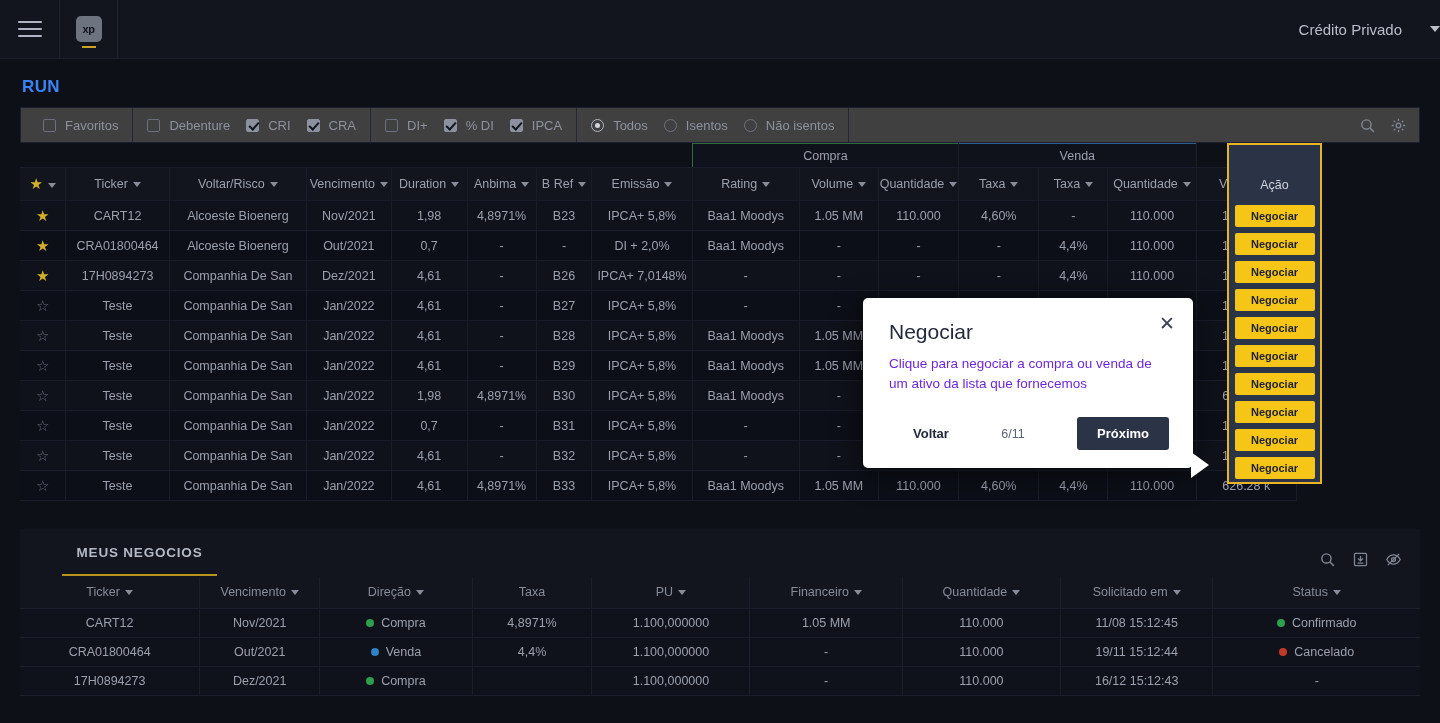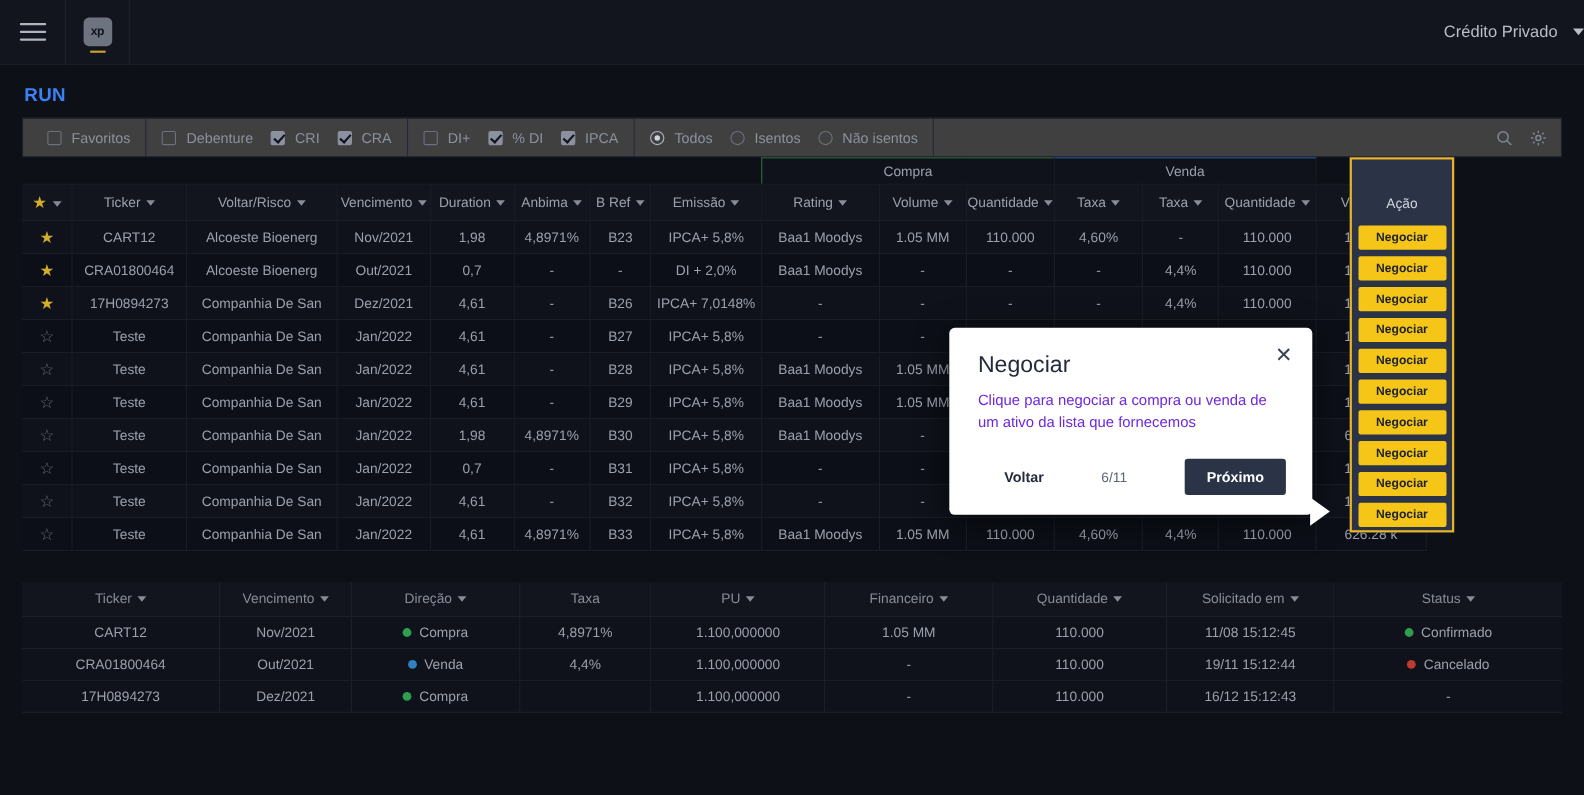--- a/index.html
+++ b/index.html
@@ -17,21 +17,21 @@
   .hamburger { width: 59px; height: 59px; display:flex; align-items:center; justify-content:center; cursor:pointer; }
   .hamburger .bars { width: 24px; }
   .hamburger .bars i { display:block; height:2px; background:#aeb4c2; margin:5px 0; border-radius:1px; }
   .logo-cell { width: 59px; height: 59px; display:flex; align-items:center; justify-content:center;
     border-left:1px solid #1e2230; border-right:1px solid #1e2230; }
   .logo { width: 26px; height: 26px; background:#6e7380; border-radius:5px; position:relative;
     display:flex; align-items:center; justify-content:center; }
   .logo span { font-size: 11px; font-weight: 700; color:#11141c; letter-spacing:-0.5px; }
   .logo:after { content:""; position:absolute; bottom:-6px; left:6px; width:14px; height:2px; background:#c9a227; }
   .topbar-spacer { flex: 1; }
-  .account-select { display:flex; align-items:center; gap:14px; color:#b9bec9; font-size:15px; cursor:pointer; }
+  .account-select { display:flex; align-items:center; gap:28px; color:#b9bec9; font-size:15px; cursor:pointer; }
   .caret { width:0;height:0;border-left:5px solid transparent;border-right:5px solid transparent;border-top:6px solid #b9bec9; }
   .how-btn { margin-left: 56px; margin-right: 104px; border:1px solid #c9a227; color:#d3ae2b;
     background:transparent; font-size:14px; padding:10px 22px; border-radius:3px; cursor:pointer;
     font-family:"Liberation Sans", sans-serif; }
   
   .run-title { color:#3b82f6; font-size:17px; font-weight:700; padding:18px 0 10px 22px; letter-spacing:.4px; }
   .panel { margin: 0 20px 0 20px; }
   .filterbar {
     height: 36px; background:#404040; border:1px solid #1c2030; display:flex; align-items:center;
     position: relative;
@@ -461,20 +461,38 @@
         <span class="m-back">Voltar</span>
         <span class="m-count">6/11</span>
         <button class="m-next">Próximo</button>
       </div>
       <div class="modal-arrow"></div>
     </div>
   </div>
 </div>
 
 <div class="mn">
+  <div class="mn-head">
+    <div class="mn-title">MEUS NEGOCIOS</div>
+    <div class="mn-icons">
+      <svg class="ico" viewBox="0 0 24 24" fill="none" stroke="#7f8694" stroke-width="2">
+        <circle cx="10.5" cy="10.5" r="6.5"></circle>
+          <line x1="15.5" y1="15.5" x2="21" y2="21"></line>
+      </svg>
+      <svg class="ico" viewBox="0 0 24 24" fill="none" stroke="#7f8694" stroke-width="1.8">
+        <rect x="3.5" y="3.5" width="17" height="17" rx="1.5"></rect>
+          <path d="M12 7v7M8.5 10.5L12 14l3.5-3.5M8 17h8"></path>
+      </svg>
+      <svg class="ico" viewBox="0 0 24 24" fill="none" stroke="#7f8694" stroke-width="1.8">
+        <path d="M2.5 12S6 5.5 12 5.5s9.5 6.5 9.5 6.5-3.5 6.5-9.5 6.5S2.5 12 2.5 12z"></path>
+        <circle cx="12" cy="12" r="2.8"></circle>
+          <line x1="4" y1="20" x2="20" y2="4"></line>
+      </svg>
+    </div>
+  </div>
   <table class="mn-grid">
     <colgroup>
       <col style="width:165px">
         <col style="width:110px">
         <col style="width:140px">
         <col style="width:110px">
       <col style="width:145px">
         <col style="width:140px">
         <col style="width:145px">
         <col style="width:140px">

